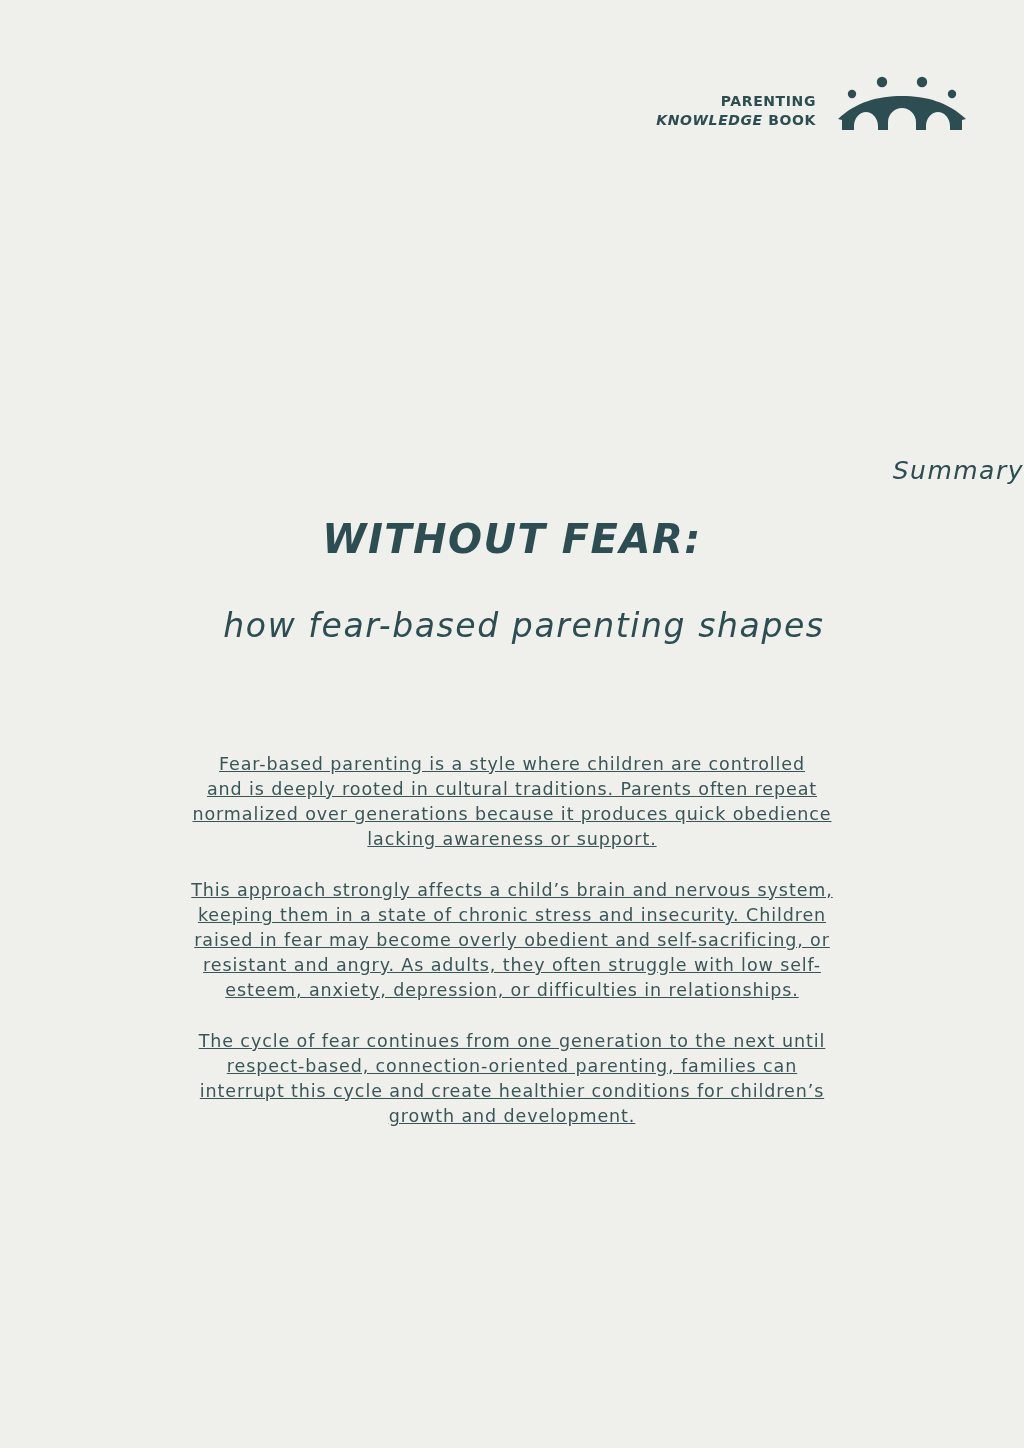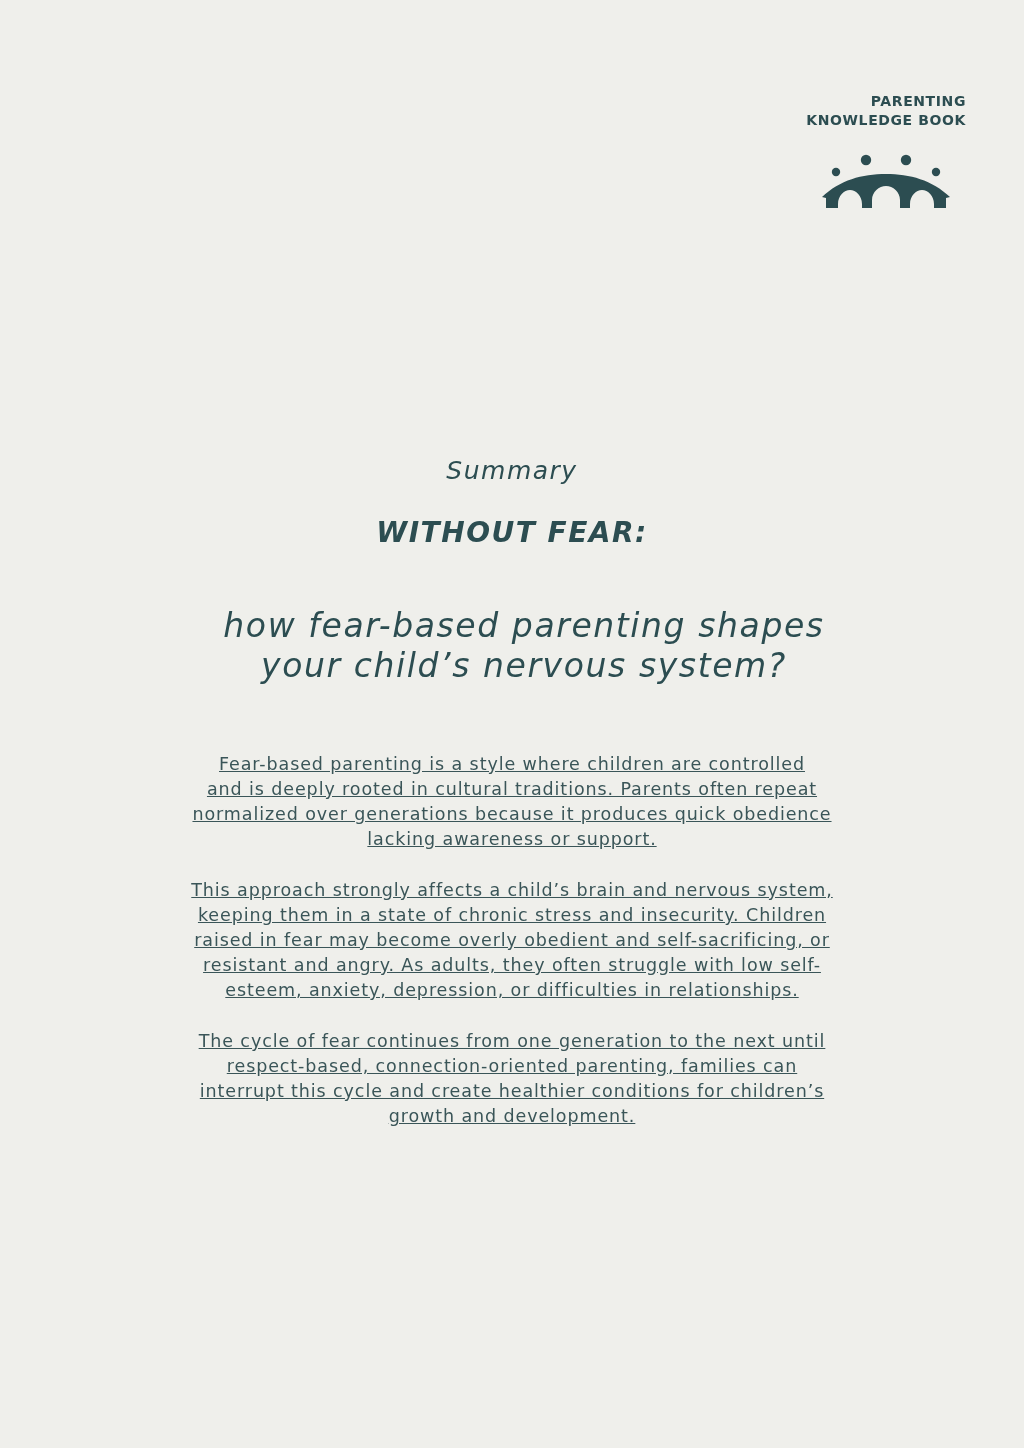--- a/index.html
+++ b/index.html
@@ -15,61 +15,60 @@
       font-family: "DejaVu Sans", sans-serif;
       color: #2c4d51;
     }
     .brand {
       position: absolute;
       top: 74px;
       right: 58px;
       display: flex;
       align-items: center;
       gap: 22px;
-      flex-direction: column;
     }
     .brand-text {
       text-align: right;
       font-family: "DejaVu Sans", sans-serif;
       font-weight: bold;
       font-size: 14px;
       line-height: 19px;
       letter-spacing: 0.6px;
       color: #2c4d51;
       margin-top: 18px;
     }
     .brand-text .line1 { display: block; }
     .brand-text .line2 { display: block; }
-    .brand-text .line2 .it { }
+    .brand-text .line2 .it { font-style: italic; }
     .brand-logo {
       width: 128px;
       height: 56px;
       display: block;
     }
     .summary-label {
       position: absolute;
       top: 456px;
       left: 0;
       width: 1024px;
-      text-align: center;
+      text-align: right;
       font-style: italic;
       font-size: 25px;
       letter-spacing: 1.5px;
       color: #2c4d51;
       font-weight: normal;
     }
     .title {
       position: absolute;
       top: 516px;
       left: 0;
       width: 1024px;
       text-align: center;
       font-style: italic;
       font-weight: bold;
-      font-size: 28px;
+      font-size: 40px;
       letter-spacing: 1.5px;
       color: #2c4d51;
       margin: 0;
     }
     .subtitle {
       position: absolute;
       top: 606px;
       left: 0;
       width: 1024px;
       text-align: center;
@@ -116,21 +115,20 @@
     </g>
   </svg>
 </div>
 
 <div class="summary-label">Summary</div>
 
 <h1 class="title">WITHOUT FEAR:</h1>
 
 <h2 class="subtitle">
   <span>how fear-based parenting shapes</span>
-  <span>your child’s nervous system?</span>
 </h2>
 
 <div class="body">
   <p class="para">
     <span>Fear-based parenting is a style where children are controlled</span>
     <span>and is deeply rooted in cultural traditions. Parents often repeat</span>
     <span>normalized over generations because it produces quick obedience</span>
     <span>lacking awareness or support.</span>
   </p>
   <p class="para">

